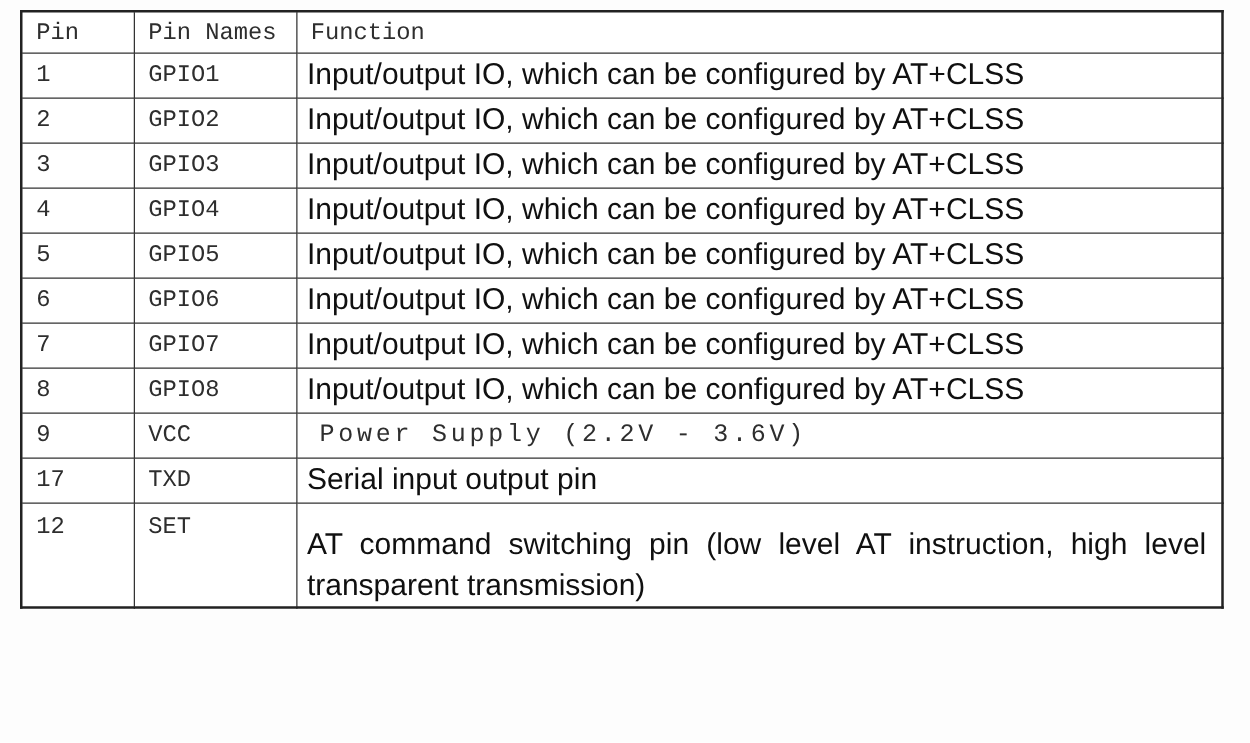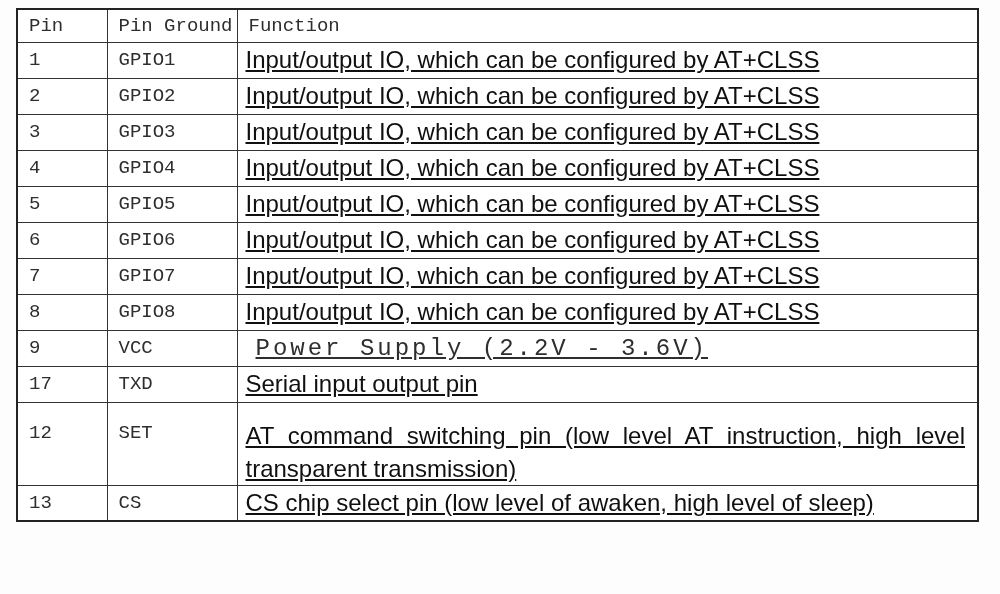--- a/index.html
+++ b/index.html
@@ -59,58 +59,57 @@
     vertical-align:middle;
   }
   td.func{
     font-family:"Liberation Sans", sans-serif;
     font-size:24px;
     color:var(--text-sans);
     padding-left:8px;
     padding-right:12px;
     vertical-align:middle;
     white-space:nowrap;
-    text-decoration:underline;
   }
   
   td.func.fs-mono{
     font-family:"Liberation Mono", monospace;
-    font-size:24px;
+    font-size:20px;
     letter-spacing:3px;
     color:var(--text-mono);
     padding-left:18px;
   }
   
   td.func.fs-justify{
     white-space:normal;
     text-align:justify;
     vertical-align:top;
     line-height:33px;
     padding-top:16px;
   }
   tr.row-tall td.mono{
     vertical-align:top;
-    padding-top:19px;
+    padding-top:7px;
     margin-top:24px;
   }
 </style>
 </head>
 <body>
 
 <div class="sheet">
   <table class="pin-table">
     <colgroup>
       <col style="width:90px">
       <col style="width:130px">
       <col style="width:741px">
     </colgroup>
     <thead>
       <tr class="head-row">
         <th>Pin</th>
-        <th>Pin Ground</th>
+        <th>Pin Names</th>
         <th>Function</th>
       </tr>
     </thead>
     <tbody id="table-body">
         <tr class="data-row">
     <td class="mono">1</td>
     <td class="mono">GPIO1</td>
     <td class="func">Input/output IO, which can be configured by AT+CLSS</td>
   </tr>
         <tr class="data-row">
@@ -156,20 +155,15 @@
         <tr class="data-row">
     <td class="mono">17</td>
     <td class="mono">TXD</td>
     <td class="func">Serial input output pin</td>
   </tr>
         <tr class="data-row row-tall">
     <td class="mono">12</td>
     <td class="mono">SET</td>
     <td class="func fs-justify">AT command switching pin (low level AT instruction, high level transparent transmission)</td>
   </tr>
-        <tr class="data-row">
-    <td class="mono">13</td>
-    <td class="mono">CS</td>
-    <td class="func">CS chip select pin (low level of awaken, high level of sleep)</td>
-  </tr>
       </tbody>
   </table>
 </div>
 
 </body></html>

